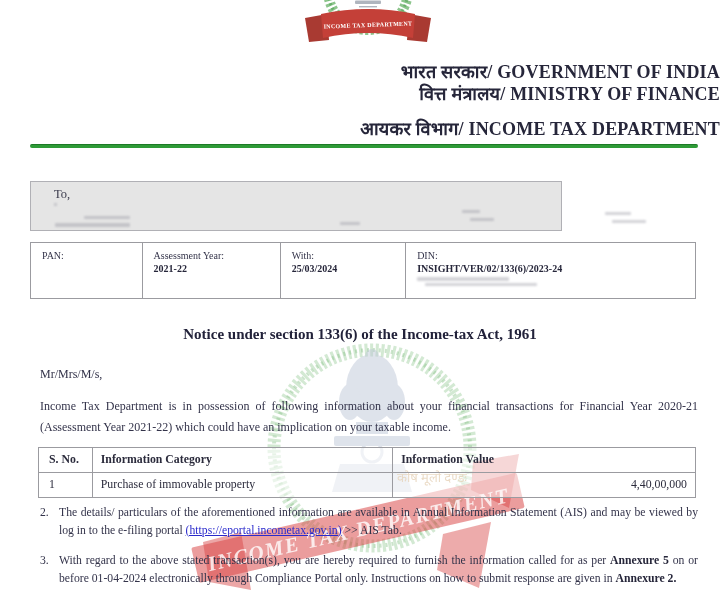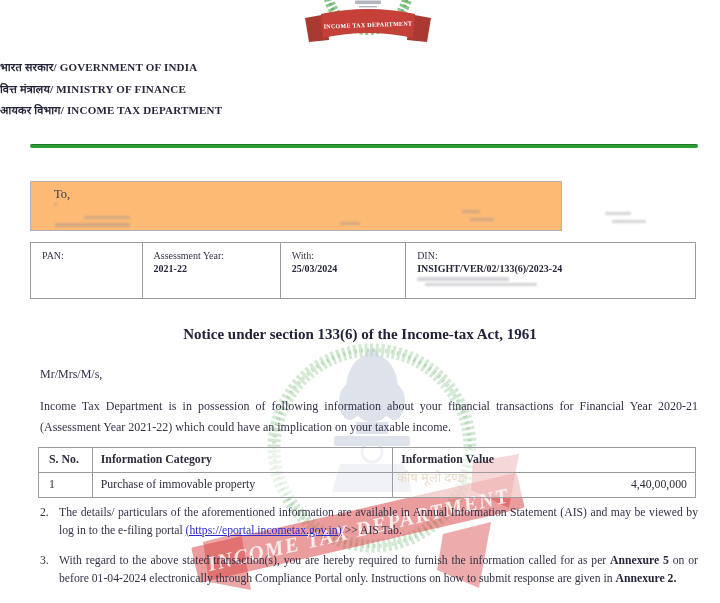--- a/index.html
+++ b/index.html
@@ -5,29 +5,29 @@
   * { margin:0; padding:0; box-sizing:border-box; }
   html,body { background:#e9e9e9; }
   .page {
     position:relative; width:720px; height:603px; margin:0 auto;
     background:#ffffff; overflow:hidden;
     font-family:"Liberation Serif","DejaVu Serif",serif;
     color:#2b2b3c;
   }
   
   .logo-svg { position:absolute; left:303px; top:-52px; width:130px; height:96px; }
-  .hdr-line { position:absolute; left:0; width:720px; text-align:left;
-              font-weight:bold; font-size:11px; color:#26263a; letter-spacing:.2px; }
-  .hdr-1 { top:59px; } .hdr-2 { top:81px; } .hdr-3 { top:102px; }
+  .hdr-line { position:absolute; left:0; width:720px; text-align:right;
+              font-weight:bold; font-size:18px; color:#26263a; letter-spacing:.2px; }
+  .hdr-1 { top:59px; } .hdr-2 { top:81px; } .hdr-3 { top:116px; }
   
   .green-rule { position:absolute; left:30px; top:144px; width:668px; height:4px;
                 background:#2e9b37; border-top:1px solid #1d7a27; border-radius:2px; }
   
   .to-box { position:absolute; left:30px; top:181px; width:532px; height:50px;
-            border:1px solid #b0b0b5; background:#fdba74; }
+            border:1px solid #b0b0b5; background:#e5e5e5; }
   .to-label { position:absolute; left:23px; top:5px; font-size:12.5px; color:#3a3a4c; }
   .smudge { position:absolute; background:#8d8d99; opacity:.38; filter:blur(1.3px); border-radius:1px; }
   .smudge.inline { position:static; display:block; }
   
   .meta-table { position:absolute; left:30px; top:242px; width:666px; height:57px;
                 display:grid; grid-template-columns:16.8% 20.8% 18.9% 43.5%;
                 border:1px solid #9b9ba0; font-size:10px; background:#fff; }
   .meta-cell { padding:7px 11px 4px; border-right:1px solid #9b9ba0; overflow:hidden; }
   .meta-cell:last-child { border-right:none; }
   .meta-label { color:#34344a; }

